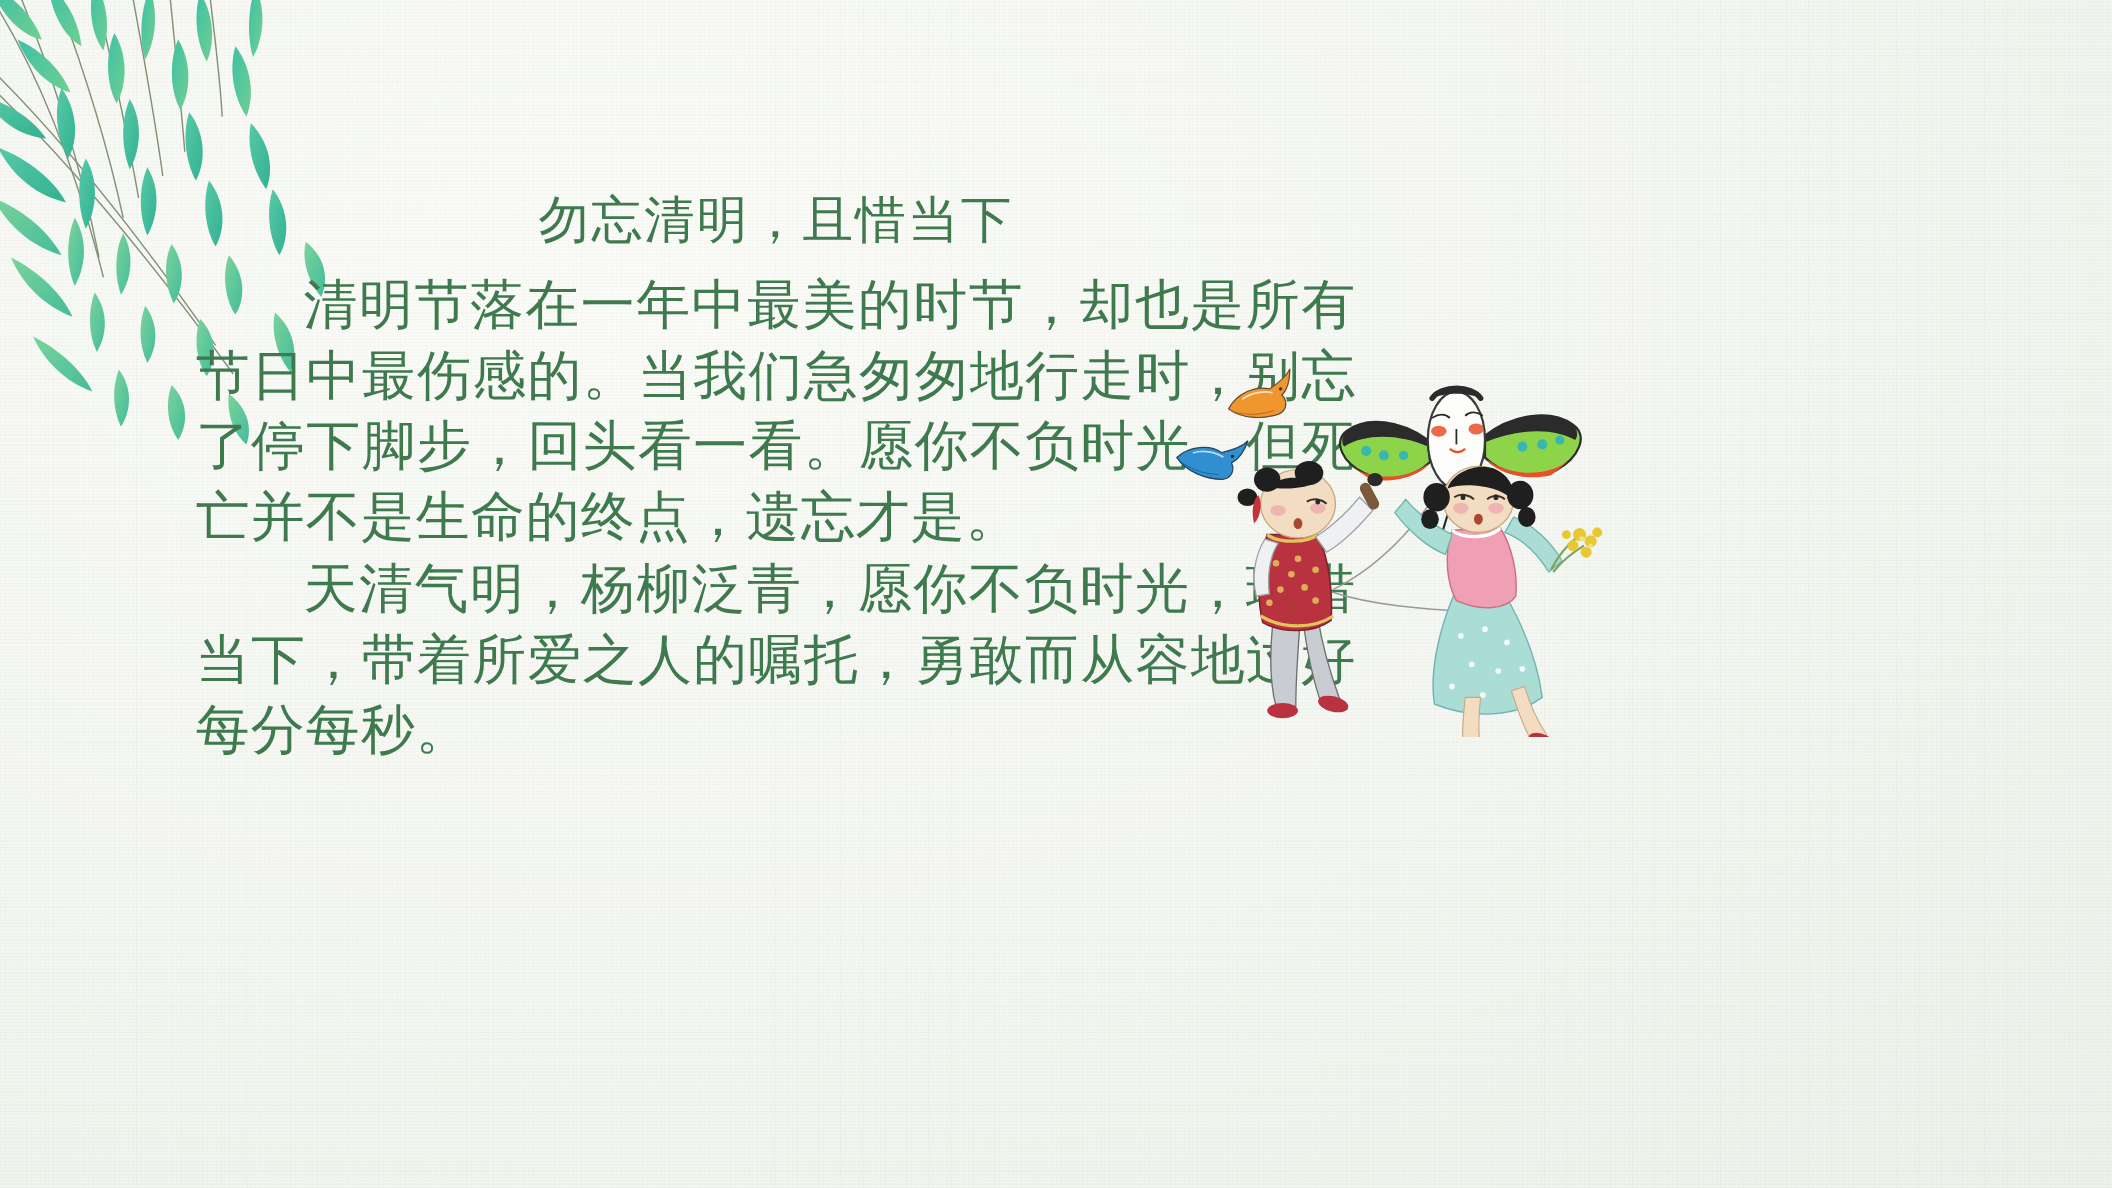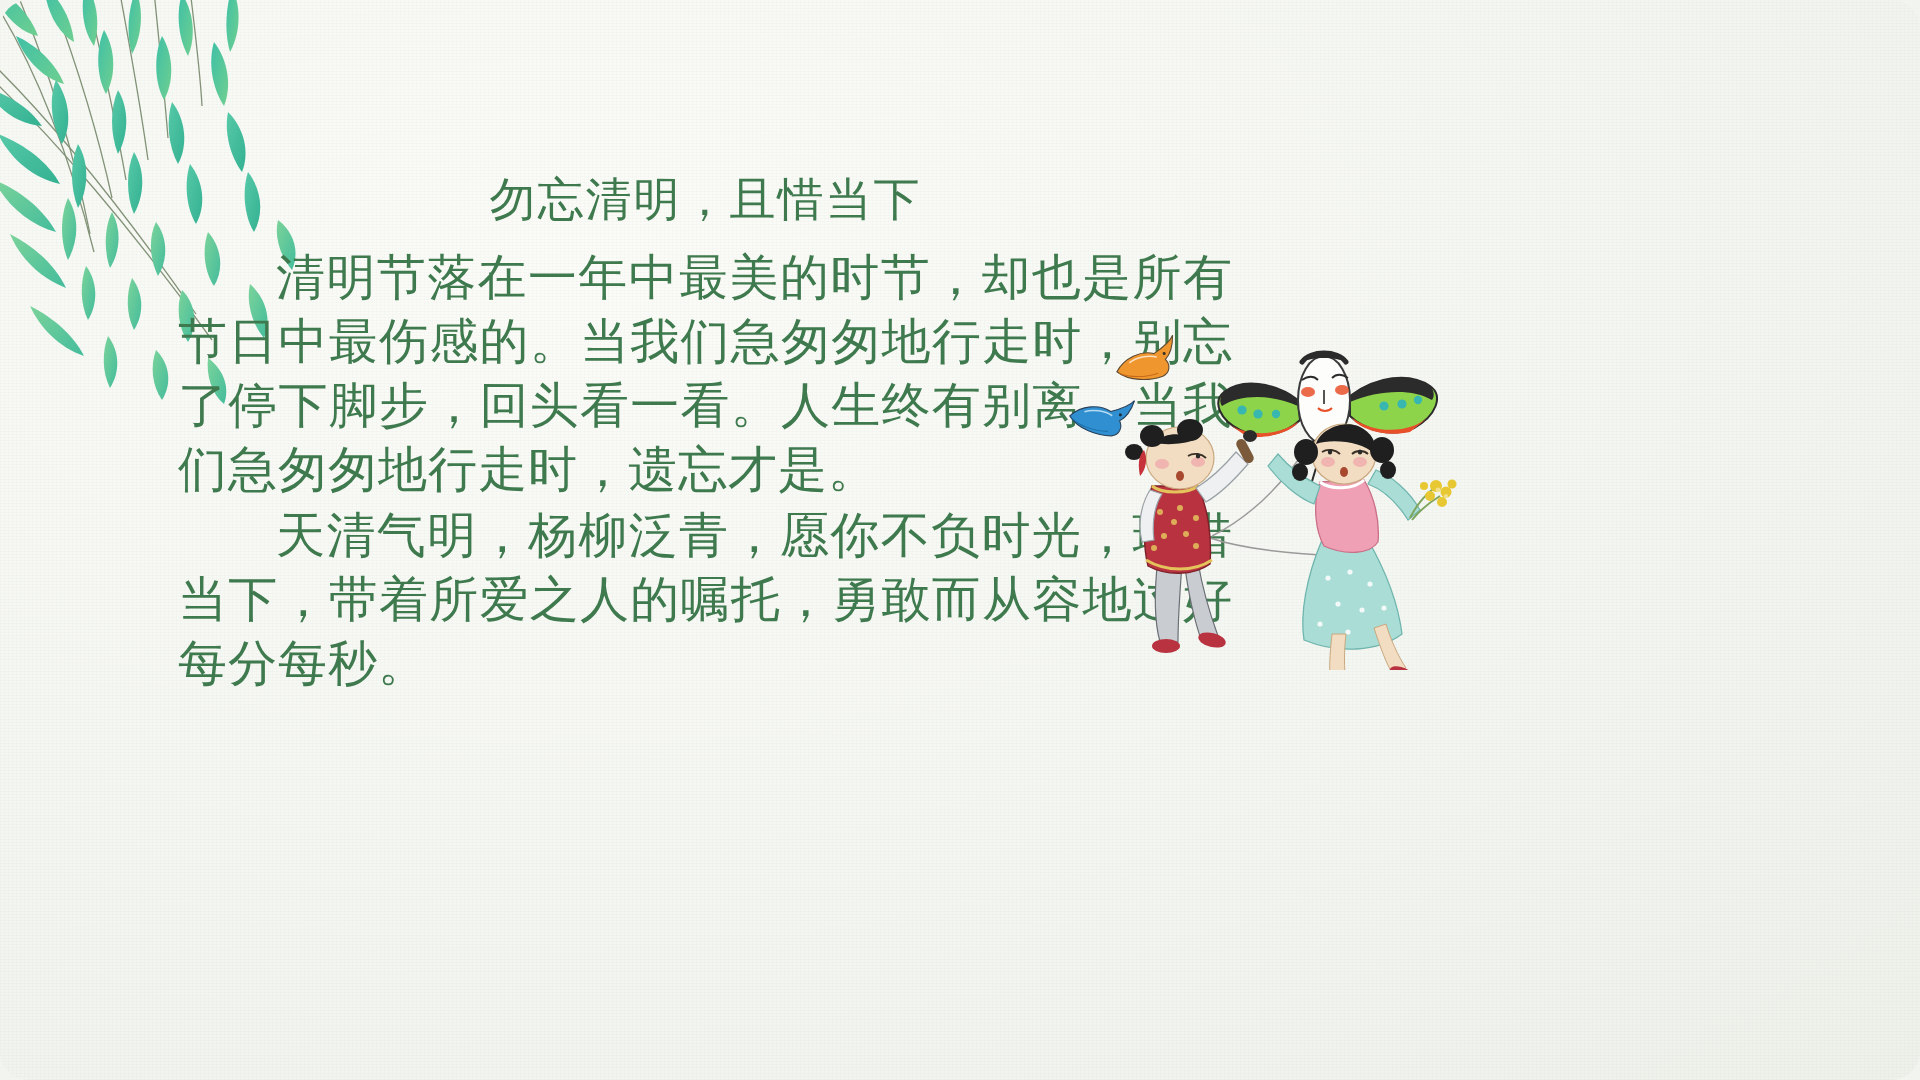--- a/index.html
+++ b/index.html
@@ -25,21 +25,20 @@
         rgba(0,0,0,0.014) 1px,
         rgba(255,255,255,0) 1px,
         rgba(255,255,255,0) 3px),
       repeating-linear-gradient(90deg,
         rgba(0,0,0,0.010) 0px,
         rgba(0,0,0,0.010) 1px,
         rgba(255,255,255,0) 1px,
         rgba(255,255,255,0) 4px),
       radial-gradient(ellipse at 30% 25%, #fbfcf8 0%, #f4f6f1 55%, #eef1ea 100%);
     overflow: hidden;
-    border-radius: 29px;
   }
 
   
   #text-block {
     position: absolute;
     left: 178px;
     top: 168px;
     width: 1100px;
   }
   .headline {
@@ -160,21 +159,21 @@
         <path d="M 170 366 C 184 380, 186 400, 176 416 C 166 402, 164 382, 170 366 Z"></path>
         <path d="M 222 374 C 238 386, 244 404, 238 420 C 226 410, 220 392, 222 374 Z"></path>
         <path d="M 264 300 C 280 314, 286 336, 278 354 C 266 340, 260 318, 264 300 Z"></path>
         <path d="M 292 236 C 308 248, 314 268, 306 286 C 294 272, 288 252, 292 236 Z"></path>
       </g>
     </g>
   </svg>
 
   <div id="text-block">
     <div class="headline">勿忘清明，且惜当下</div>
-    <p class="para">清明节落在一年中最美的时节，却也是所有节日中最伤感的。当我们急匆匆地行走时，别忘了停下脚步，回头看一看。人生终有别离，当我们急匆匆地行走时，遗忘才是。</p>
+    <p class="para">清明节落在一年中最美的时节，却也是所有节日中最伤感的。当我们急匆匆地行走时，别忘了停下脚步，回头看一看。愿你不负时光，但死亡并不是生命的终点，遗忘才是。</p>
     <p class="para">天清气明，杨柳泛青，愿你不负时光，珍惜当下，带着所爱之人的嘱托，勇敢而从容地过好每分每秒。</p>
   </div>
 
   <svg id="kite-scene" viewBox="0 0 480 350" xmlns="http://www.w3.org/2000/svg">
 
     <g transform="translate(74,38) rotate(-12)">
       <path d="M 0 14 C 10 2, 28 -2, 40 4 C 50 0, 58 -4, 62 -10 C 60 0, 56 8, 50 12
                C 54 18, 52 26, 44 28 C 30 30, 10 26, 0 14 Z" fill="#f0962f" stroke="#5c4a32" stroke-width="1.1"></path>
       <path d="M 14 8 C 22 4, 34 4, 42 8" fill="none" stroke="#ffffff" stroke-width="1.6" opacity="0.7"></path>
       <path d="M 2 16 C 10 22, 26 26, 40 24" fill="none" stroke="#c86a18" stroke-width="1"></path>

